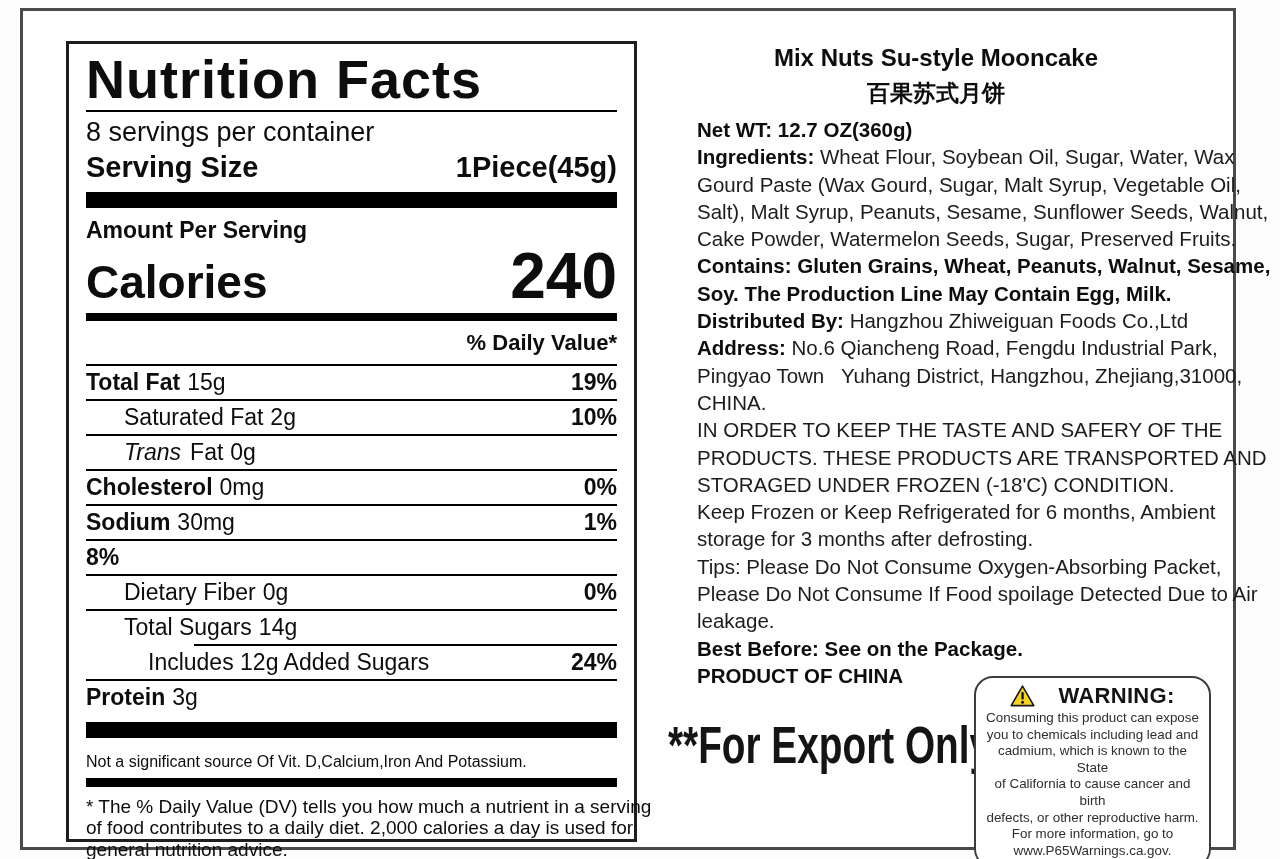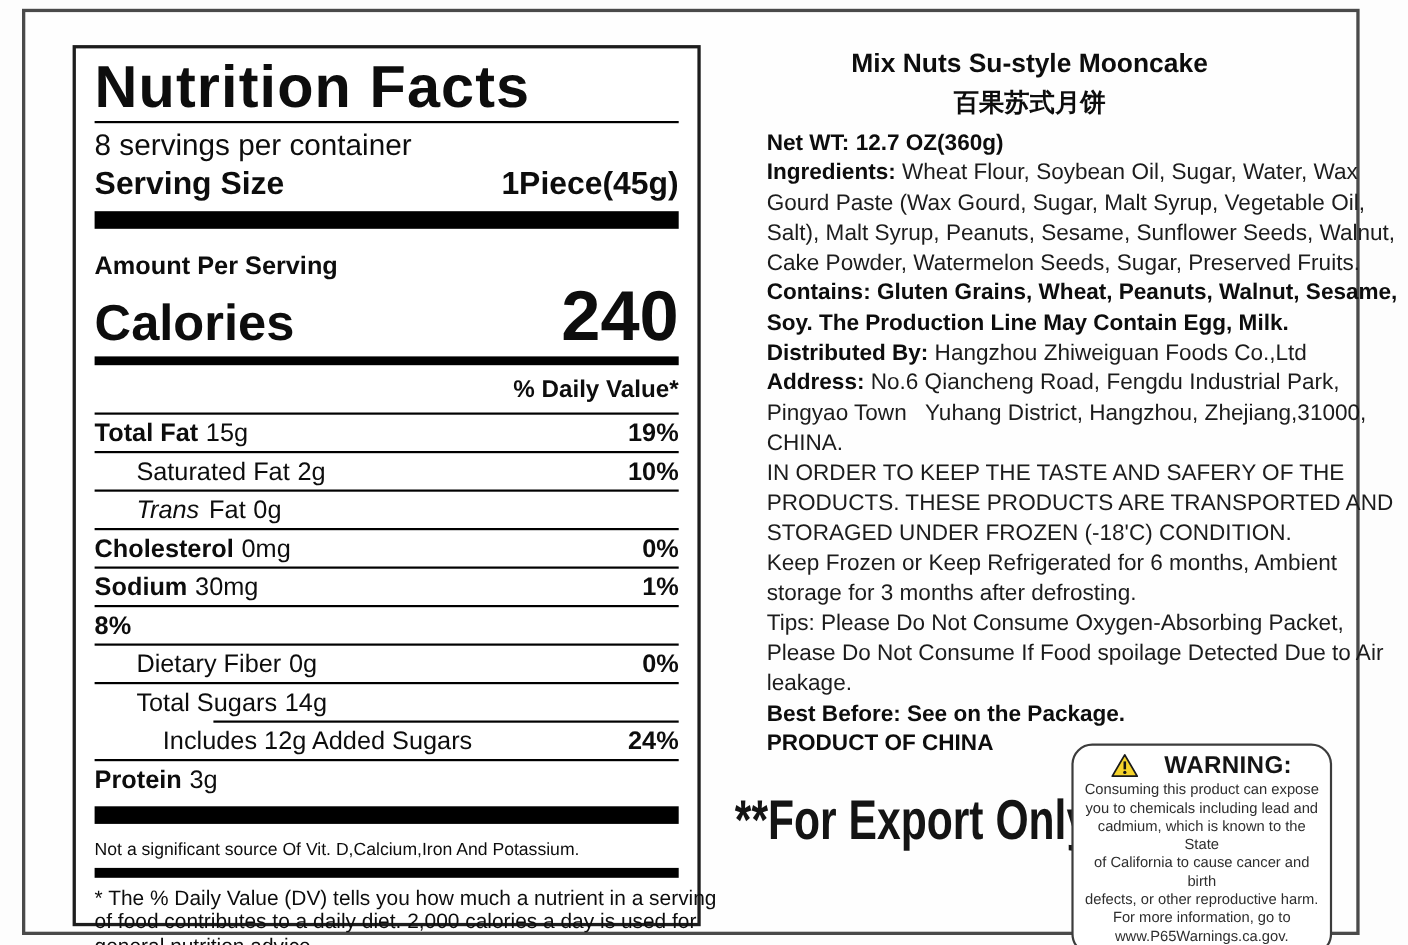--- a/index.html
+++ b/index.html
@@ -20,21 +20,21 @@
   .nfp-title{
     font-size:54px;font-weight:700;letter-spacing:1px;line-height:1.02;
     margin:2px 0 0 0;border-bottom:2px solid #000;padding-bottom:3px;white-space:nowrap;
   }
   .servings{font-size:27px;margin-top:5px;}
   .serving-row{display:flex;justify-content:space-between;align-items:flex-start;
     font-size:29px;font-weight:700;margin-top:3px;}
   .bar{background:#000;}
   .bar-thick{height:16px;margin-top:8px;}
   .bar-med{height:8px;margin-top:4px;}
-  .aps{font-size:23px;font-weight:700;margin-top:20px;}
+  .aps{font-size:23px;font-weight:700;margin-top:9px;}
   .cal-row{display:flex;justify-content:space-between;align-items:baseline;margin-top:0px;}
   .cal-label{font-size:46px;font-weight:700;line-height:1.15;}
   .cal-value{font-size:64px;font-weight:700;line-height:1.0;}
   .dv-header{font-size:22px;font-weight:700;text-align:right;margin:9px 0 8px 0;}
   .sep{border-top:2px solid #000;height:0;}
   .sep-ind{margin-left:108px;}
   .nrow{display:flex;justify-content:space-between;align-items:center;
     font-size:23px;height:33px;}
   .nrow .left{white-space:nowrap;}
   .nrow b{font-weight:700;}

